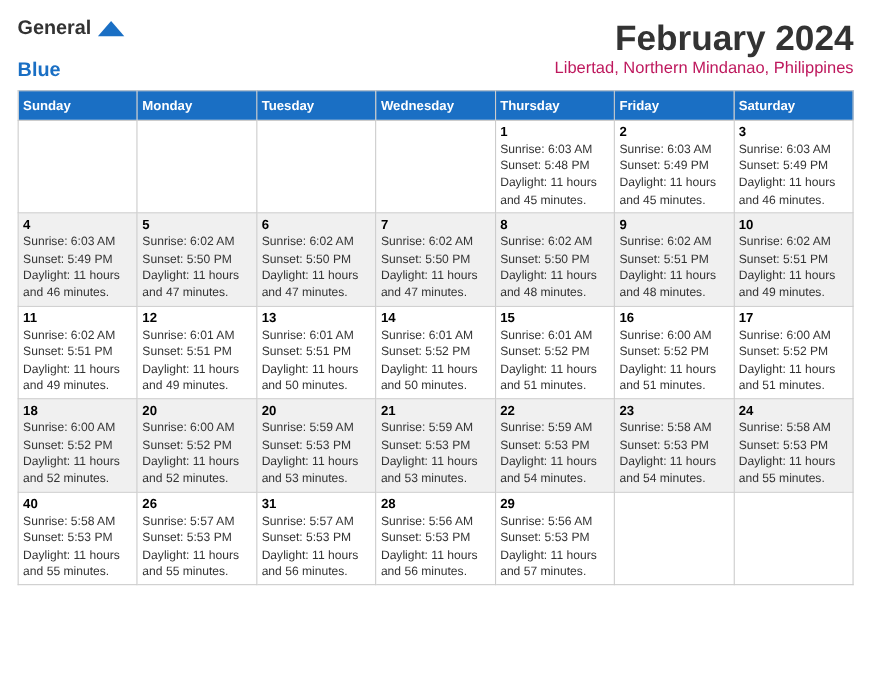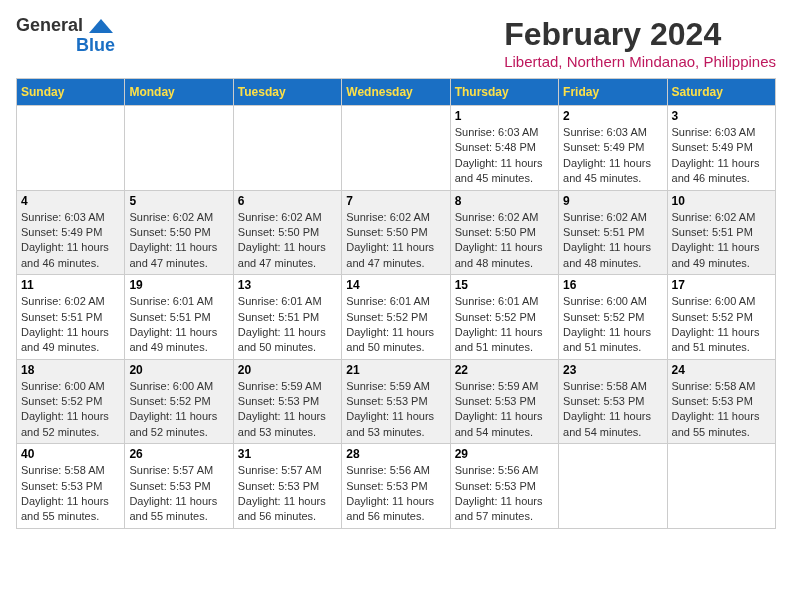--- a/index.html
+++ b/index.html
@@ -12,58 +12,59 @@
     }
     .header-area {
       display: flex;
       align-items: flex-start;
       justify-content: space-between;
       margin-bottom: 8px;
     }
     .logo {
       display: flex;
       flex-direction: column;
-      align-items: flex-end;
+      align-items: flex-start;
+      gap: 18px;
     }
     .logo-text {
       font-size: 18px;
       font-weight: bold;
       color: #333;
       line-height: 1.1;
     }
     .logo-blue { color: #1a6fc4; }
     .logo-icon {
       width: 28px;
       height: 18px;
       margin-left: 4px;
     }
     .logo-row {
       display: flex;
       align-items: center;
     }
     .title-area {
-      text-align: left;
+      text-align: right;
     }
     .month-year {
       font-size: 32px;
       font-weight: bold;
       color: #333;
     }
     .location {
       font-size: 15px;
       color: #be185d;
     }
     .calendar {
       width: 100%;
       border-collapse: collapse;
       font-size: 11px;
     }
     .calendar th {
       background-color: #1a6fc4;
-      color: #fde047;
+      color: #ffffff;
       padding: 6px 4px;
       text-align: left;
       font-size: 12px;
       border: 1px solid #ccc;
     }
     .calendar td {
       border: 1px solid #ccc;
       vertical-align: top;
       padding: 3px 4px;
       width: calc(100% / 7);
@@ -167,21 +168,21 @@
           <span class="day-num">10</span>
           <div class="day-info">Sunrise: 6:02 AM<br>Sunset: 5:51 PM<br>Daylight: 11 hours and 49 minutes.</div>
         </td>
       </tr>
       <tr>
         <td>
           <span class="day-num">11</span>
           <div class="day-info">Sunrise: 6:02 AM<br>Sunset: 5:51 PM<br>Daylight: 11 hours and 49 minutes.</div>
         </td>
         <td>
-          <span class="day-num">19</span>
+          <span class="day-num">12</span>
           <div class="day-info">Sunrise: 6:01 AM<br>Sunset: 5:51 PM<br>Daylight: 11 hours and 49 minutes.</div>
         </td>
         <td>
           <span class="day-num">13</span>
           <div class="day-info">Sunrise: 6:01 AM<br>Sunset: 5:51 PM<br>Daylight: 11 hours and 50 minutes.</div>
         </td>
         <td>
           <span class="day-num">14</span>
           <div class="day-info">Sunrise: 6:01 AM<br>Sunset: 5:52 PM<br>Daylight: 11 hours and 50 minutes.</div>
         </td>

